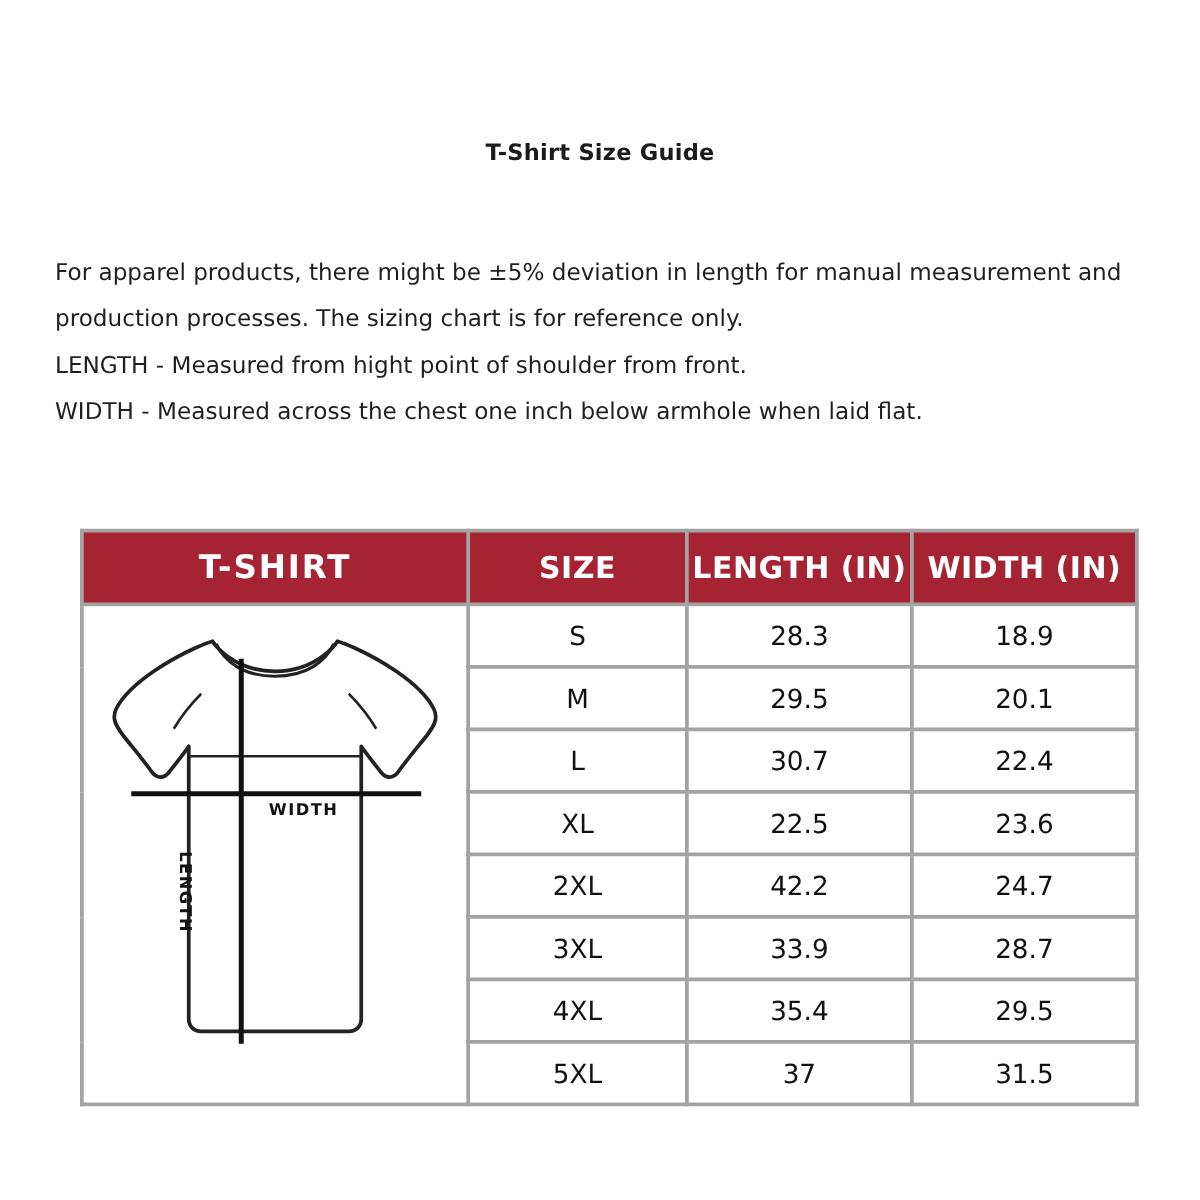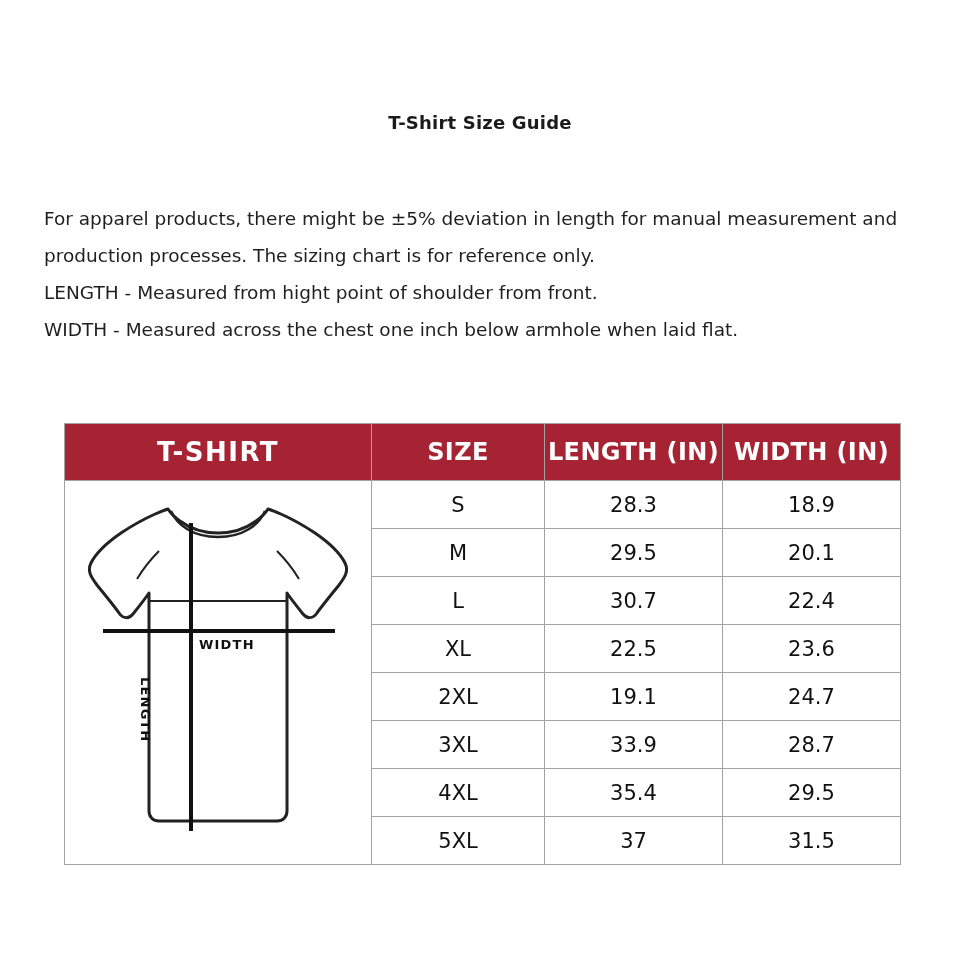--- a/index.html
+++ b/index.html
@@ -49,21 +49,21 @@
     top: 423px;
     left: 64px;
     width: 832px;
   }
   table.size-table {
     border-collapse: collapse;
     width: 832px;
     table-layout: fixed;
   }
   table.size-table td, table.size-table th {
-    border: 1px solid #a3a3a3;
+    border: 3px solid #a3a3a3;
     padding: 0;
     text-align: center;
     vertical-align: middle;
   }
   thead th {
     background: #a52332;
     color: #ffffff;
     height: 56px;
     font-size: 24px;
     font-weight: bold;
@@ -92,21 +92,21 @@
     width: 100%;
     height: 100%;
   }
   .shirt-svg {
     display: block;
     margin: 0 auto;
   }
   .label-width {
     position: absolute;
     top: 156px;
-    left: 134px;
+    left: 148px;
     font-size: 13px;
     font-weight: bold;
     letter-spacing: 1.2px;
     color: #111;
   }
   .label-length {
     position: absolute;
     top: 196px;
     left: 88px;
     font-size: 13px;
@@ -171,21 +171,21 @@
           <td>30.7</td>
           <td>22.4</td>
         </tr>
         <tr>
           <td>XL</td>
           <td>22.5</td>
           <td>23.6</td>
         </tr>
         <tr>
           <td>2XL</td>
-          <td>19.1</td>
+          <td>42.2</td>
           <td>24.7</td>
         </tr>
         <tr>
           <td>3XL</td>
           <td>33.9</td>
           <td>28.7</td>
         </tr>
         <tr>
           <td>4XL</td>
           <td>35.4</td>

